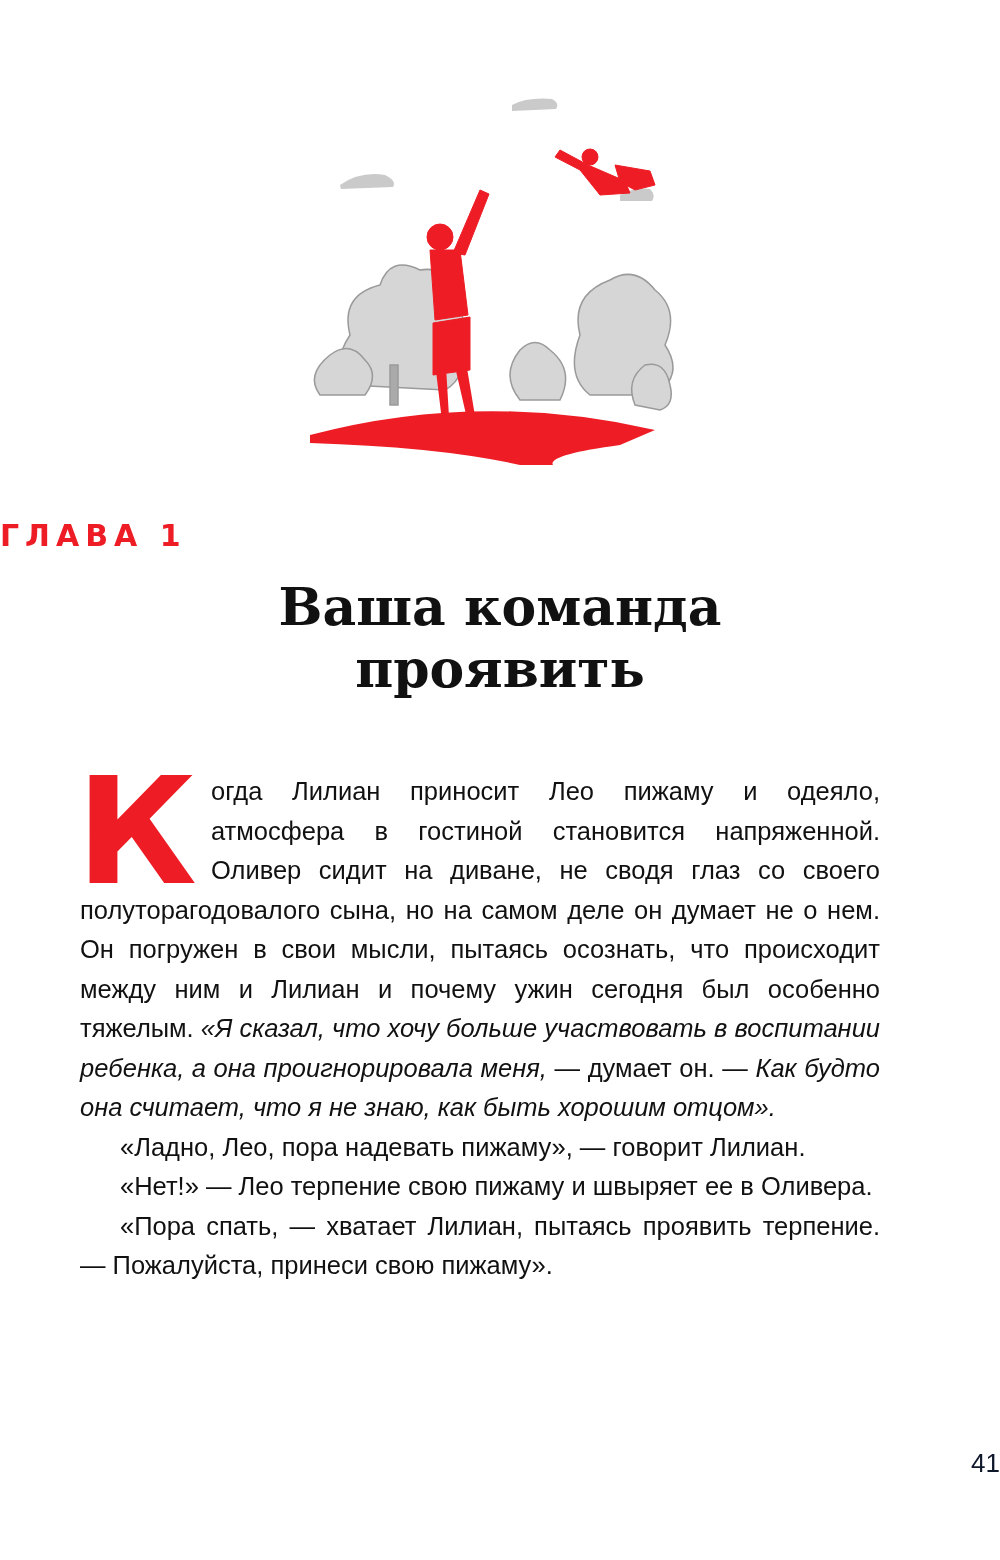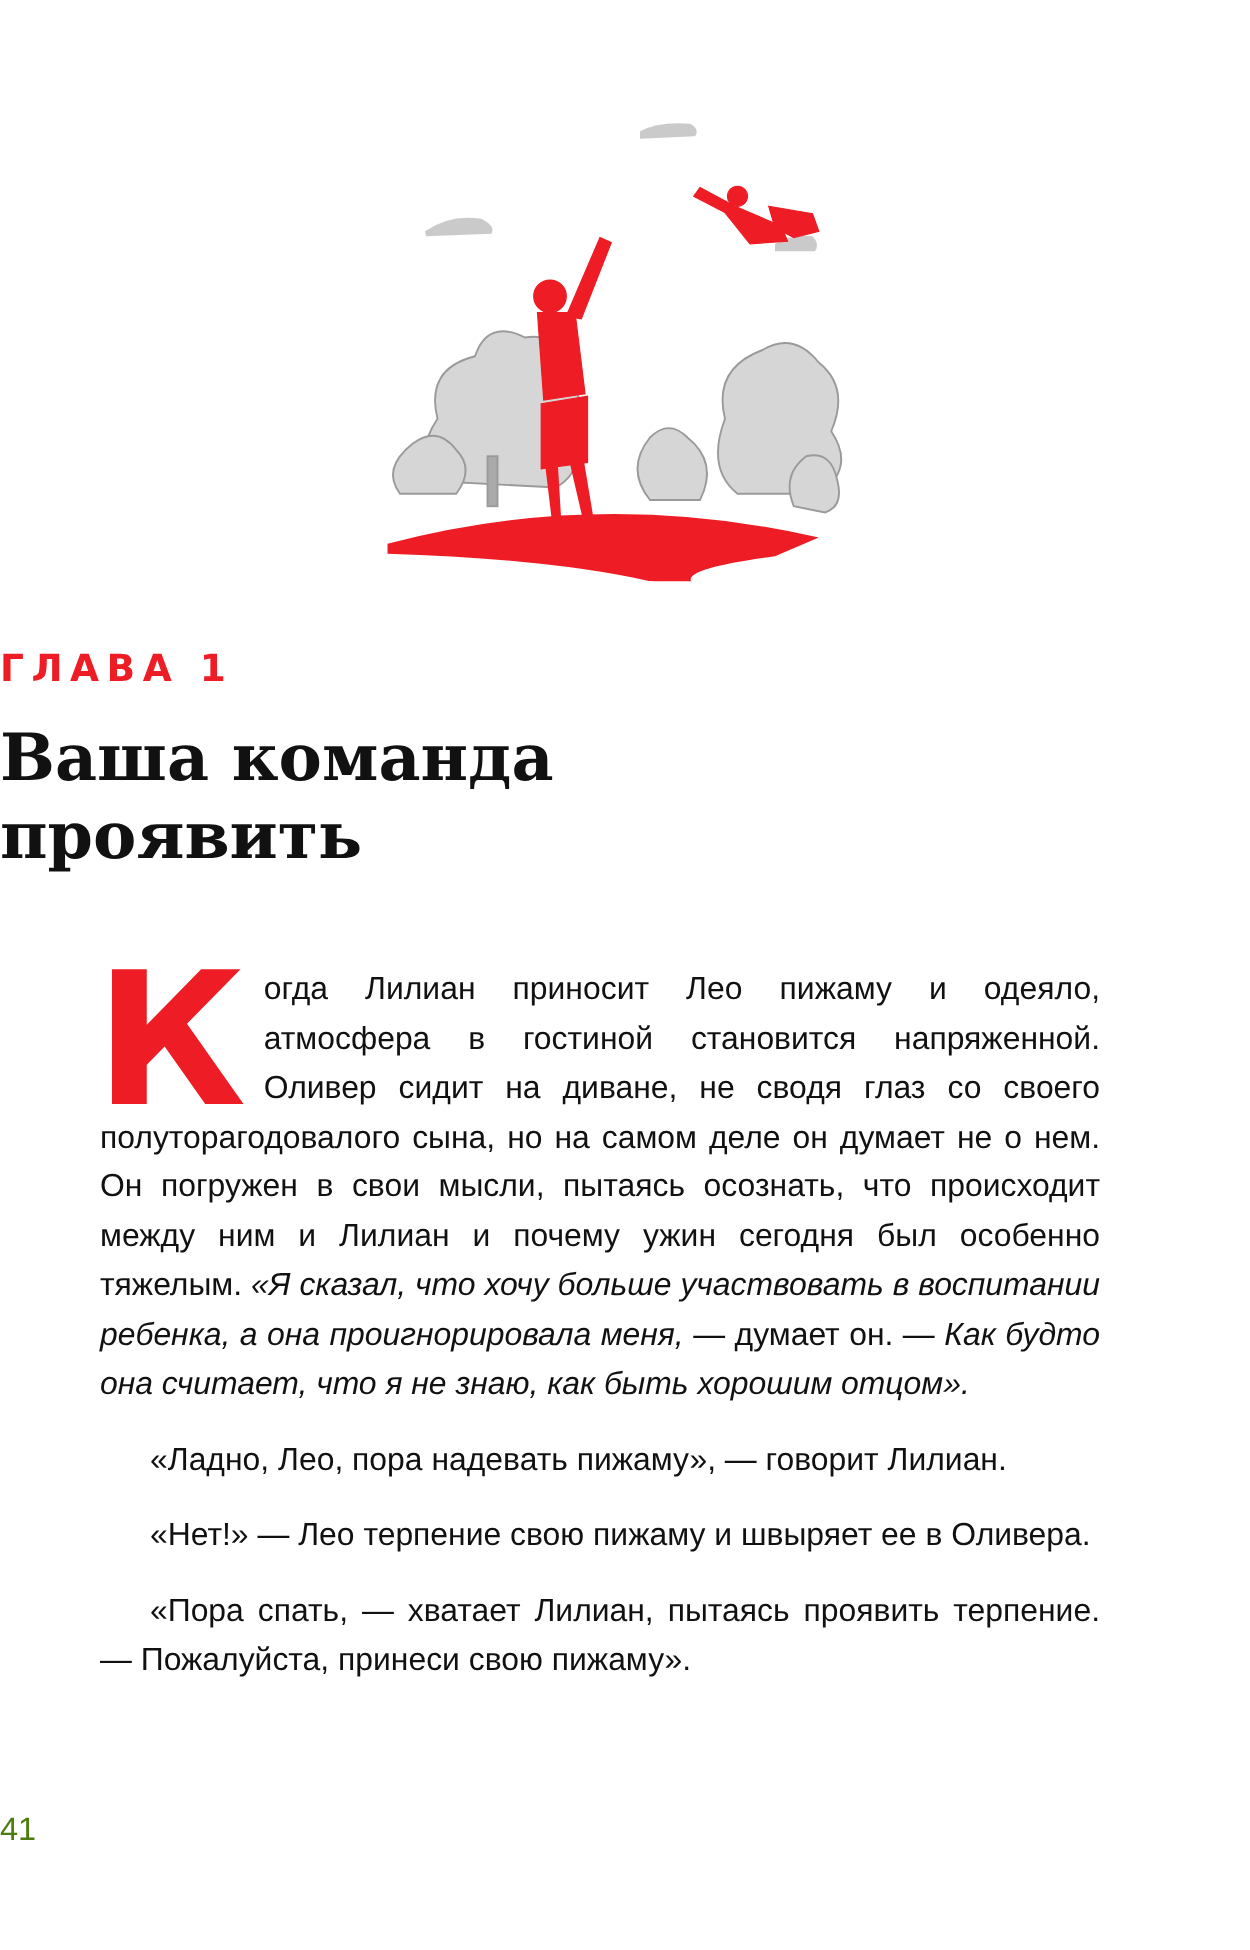--- a/index.html
+++ b/index.html
@@ -8,40 +8,40 @@
     font-family: "Liberation Sans", sans-serif; color: #111;
   }
   .page { position: absolute; inset: 0; }
   .illustration { position: absolute; left: 290px; top: 85px; width: 390px; height: 380px; }
   .chapter-label {
     position: absolute; top: 518px; left: 0; width: 1000px; text-align: left;
     font-family: "DejaVu Sans", sans-serif; font-weight: bold; font-size: 30px;
     letter-spacing: 6px; color: #ee1c24;
   }
   .chapter-title {
-    position: absolute; top: 576px; left: 0; width: 1000px; 
+    position: absolute; top: 576px; left: 0; width: 1000px; text-align: center;
     font-family: "DejaVu Serif", serif; font-weight: bold; font-size: 52px; line-height: 62px;
     color: #111;
   }
   .body-text {
     position: absolute; left: 80px; top: 772px; width: 800px;
     font-family: "Liberation Sans", sans-serif; font-size: 25.5px; line-height: 39.5px;
     text-align: justify; hyphens: auto; color: #111;
   }
   .body-text p { margin: 0; }
-  .body-text p.indent { text-indent: 40px; margin-top: 21px; }
+  .body-text p.indent { text-indent: 40px; }
   .dropcap {
     float: left; font-family: "DejaVu Sans", sans-serif; font-weight: bold;
     font-size: 148px; line-height: 112px; color: #ee1c24; margin: 4px 14px 0 -4px;
     height: 112px;
   }
   .ital { font-style: italic; margin-top: 47px; }
   .page-number {
-    position: absolute; top: 1448px; left: 0; width: 1000px; text-align: left;
-    font-size: 26px; color: #4d7c0f;
+    position: absolute; top: 1448px; left: 0; width: 1000px; text-align: right;
+    font-size: 26px; color: #0f172a;
   }
 </style>
 </head>
 <body>
 
 <div class="page">
 
   <div class="illustration">
     <svg width="390" height="380" viewBox="0 0 390 380">
 

